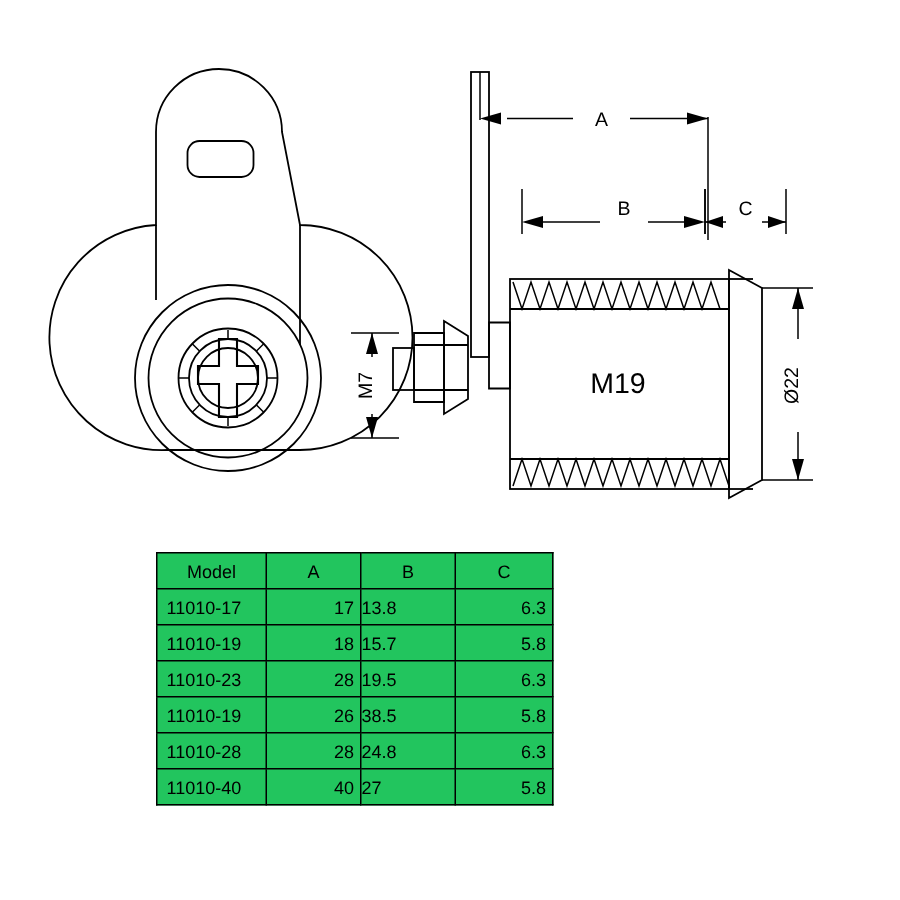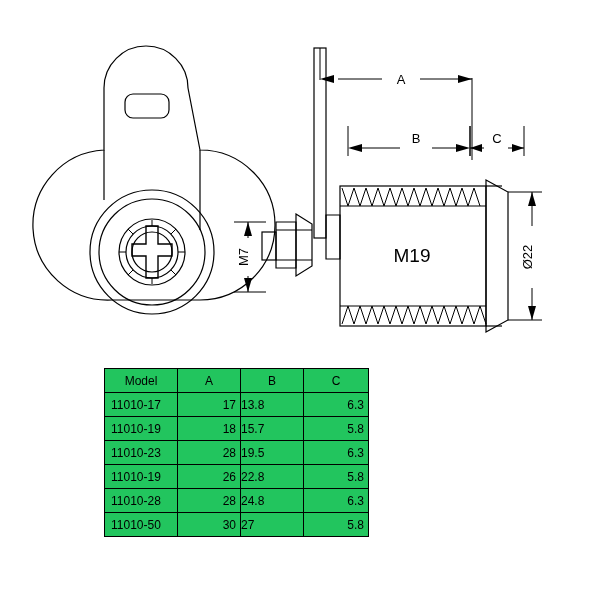--- a/index.html
+++ b/index.html
@@ -220,31 +220,31 @@
       </tr>
       <tr>
         <td>11010-23</td>
         <td>28</td>
         <td>19.5</td>
         <td>6.3</td>
       </tr>
       <tr>
         <td>11010-19</td>
         <td>26</td>
-        <td>22.8</td>
+        <td>38.5</td>
         <td>5.8</td>
       </tr>
       <tr>
         <td>11010-28</td>
         <td>28</td>
         <td>24.8</td>
         <td>6.3</td>
       </tr>
       <tr>
-        <td>11010-50</td>
-        <td>30</td>
+        <td>11010-40</td>
+        <td>40</td>
         <td>27</td>
         <td>5.8</td>
       </tr>
     </tbody>
   </table>
 
 </div>
 
 </body></html>

